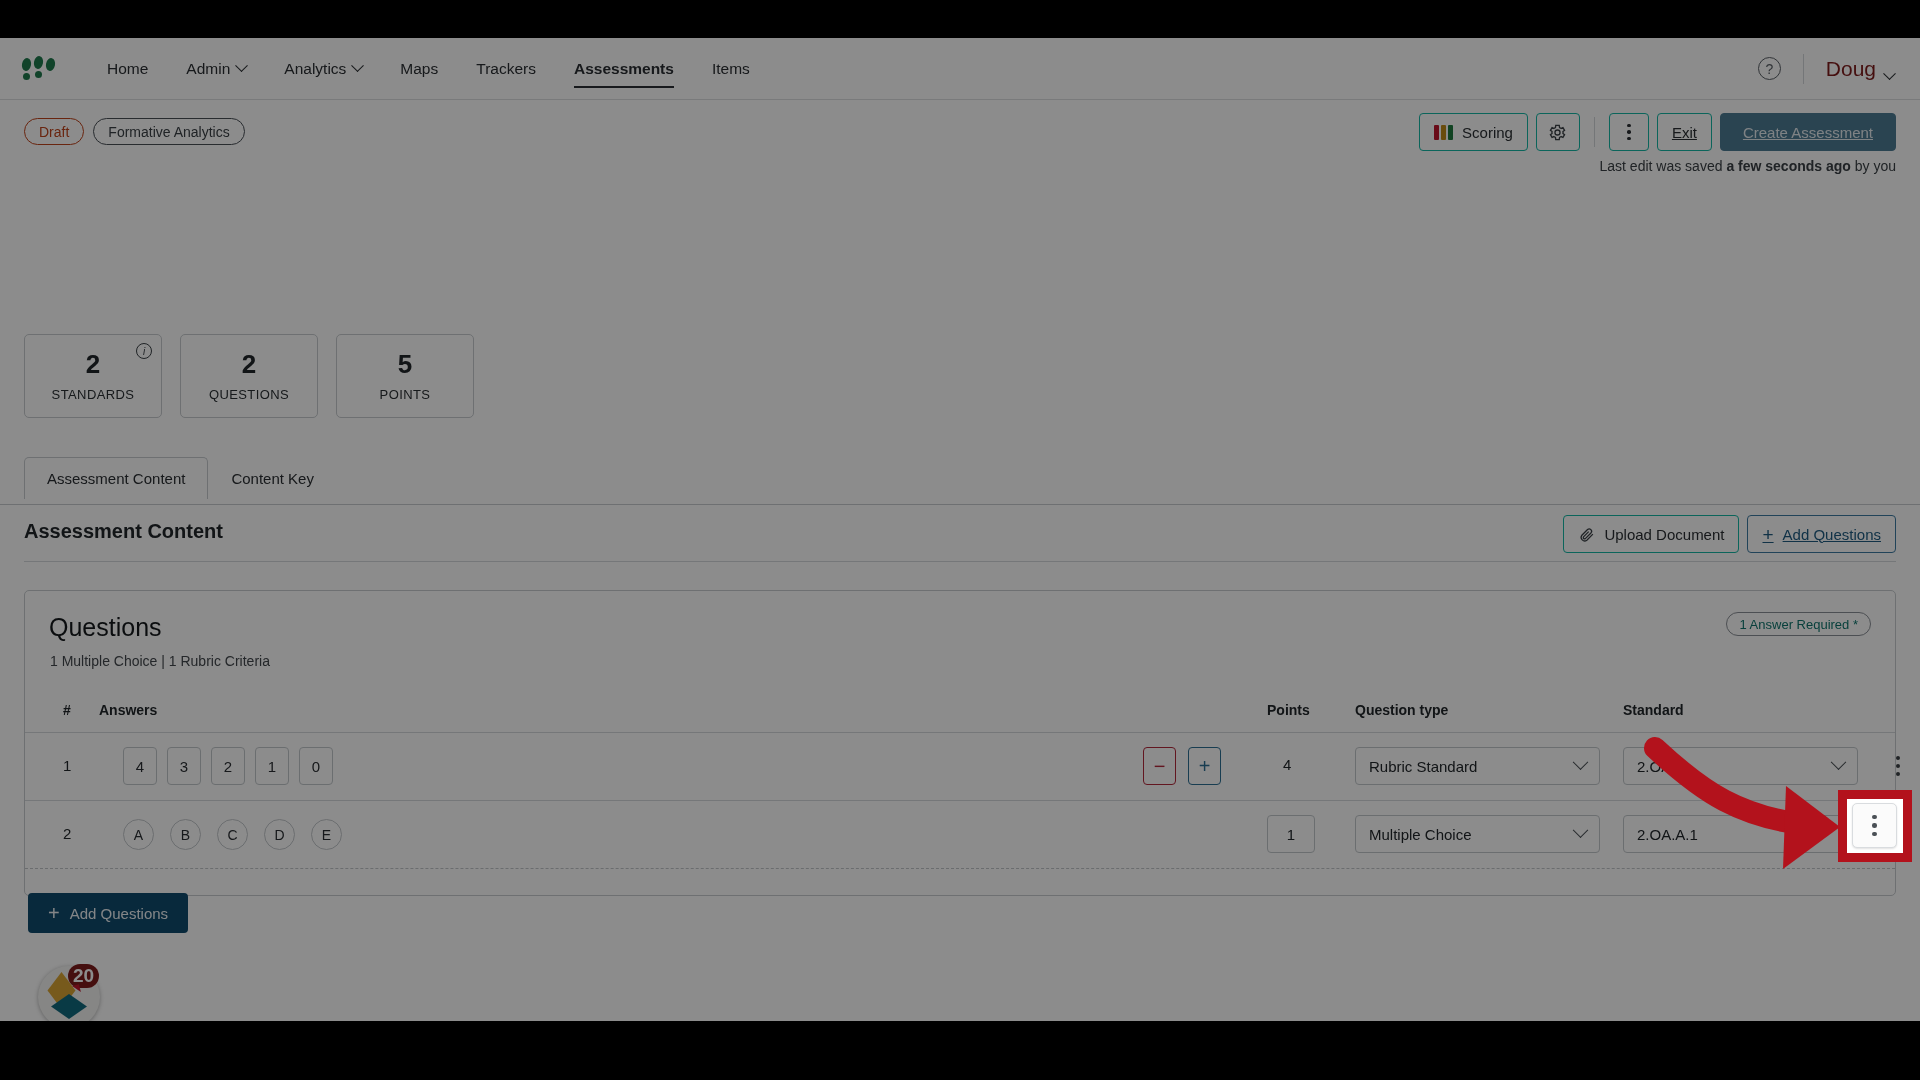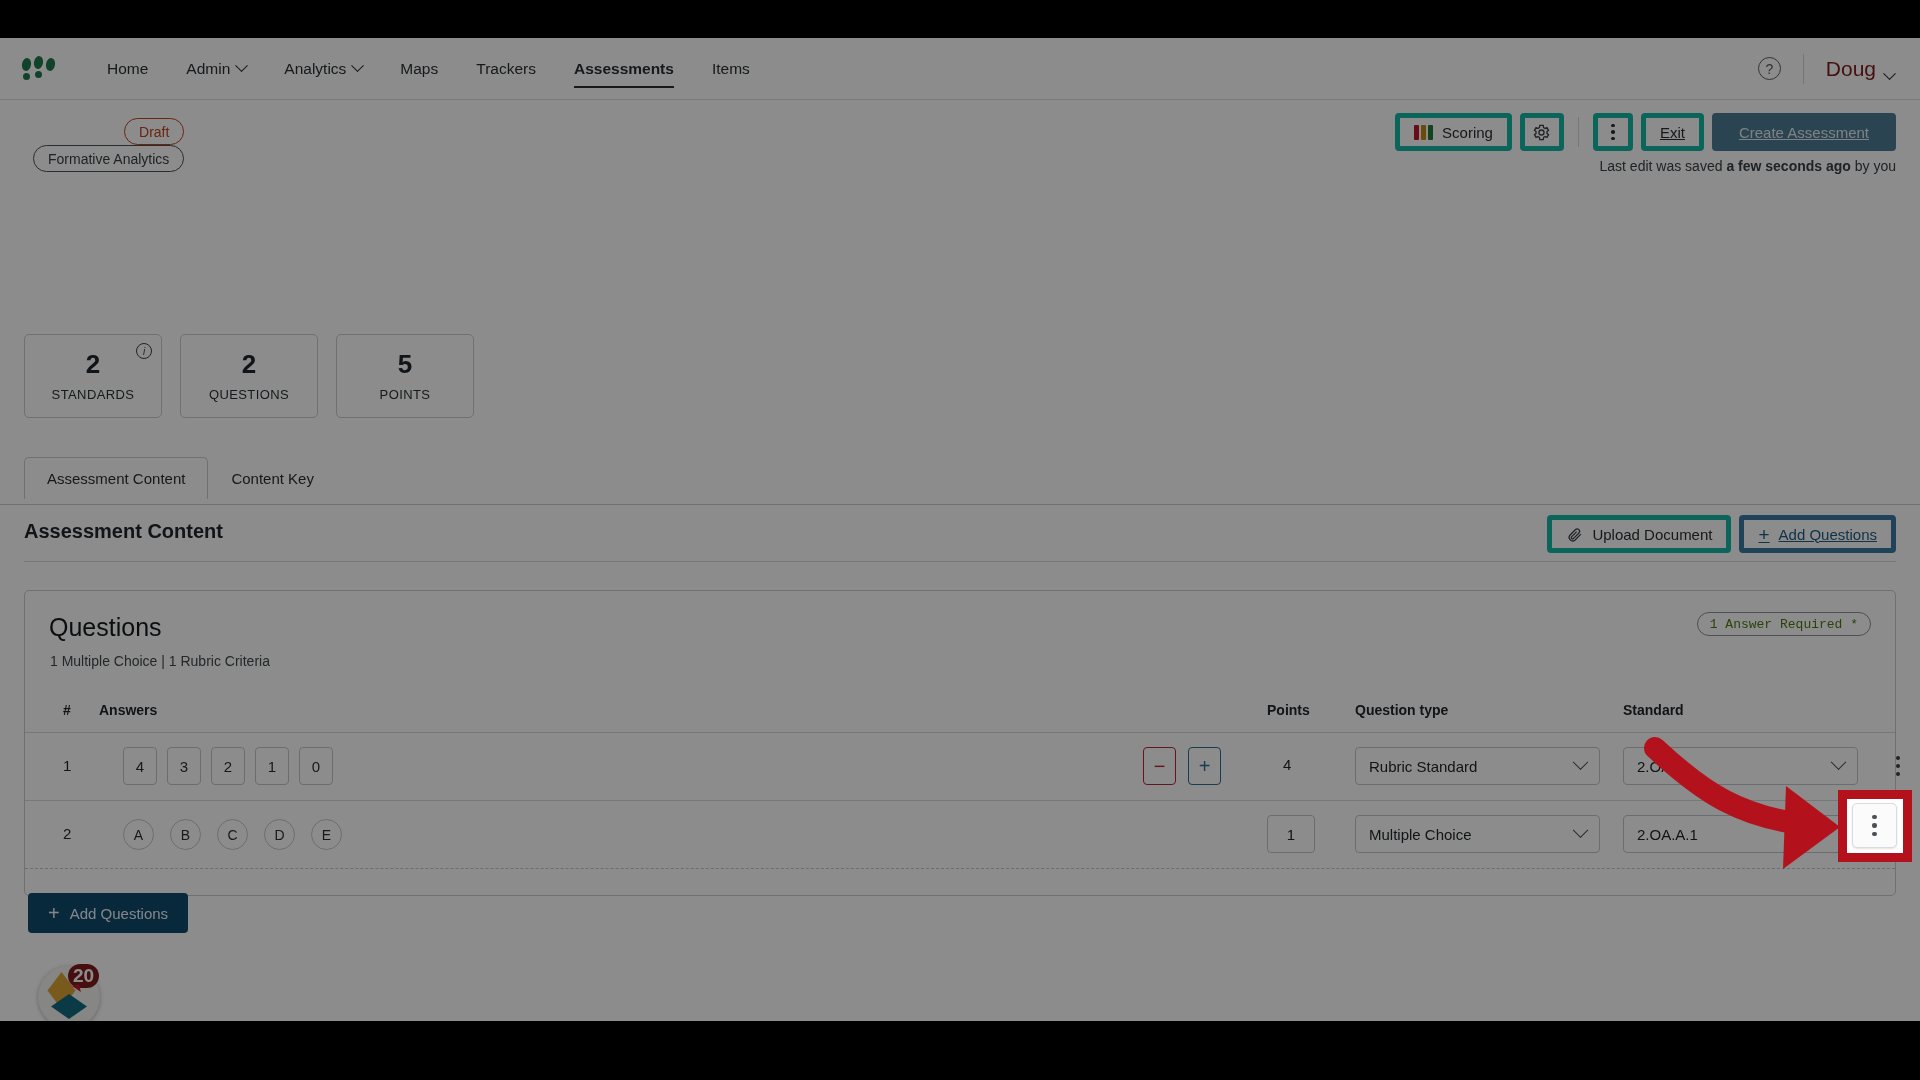--- a/index.html
+++ b/index.html
@@ -69,25 +69,25 @@
   .userbtn { font-size: 21px; color: #7f1d1d; display: flex; align-items: flex-end; gap: 9px; cursor: pointer; }
 
   
   .hdrrow { position: absolute; left: 0; top: 62px; width: 1920px; height: 78px; }
   .pill {
     display: inline-flex; align-items: center; justify-content: center;
     height: 27px; padding: 0 14px; border-radius: 14px; font-size: 14px;
   }
   .pill-draft { border: 1.4px solid #c0441c; color: #c0441c; }
   .pill-type  { border: 1.4px solid #4a5057; color: #3b4146; margin-left: 9px; }
-  .pills { position: absolute; left: 24px; top: 18px; display: flex; align-items: flex-end; flex-direction: column; }
+  .pills { position: absolute; left: 24px; top: 18px; display: flex; align-items: flex-start; }
 
   .hdr-actions { position: absolute; right: 24px; top: 13px; display: flex; align-items: center; }
   .btn {
-    height: 38px; border: 5px solid #14b8a6; background: #fff; border-radius: 4px;
+    height: 38px; border: 1px solid #14b8a6; background: #fff; border-radius: 4px;
     font-size: 15px; color: #2b2f33; display: inline-flex; align-items: center;
     justify-content: center; gap: 9px; padding: 0 14px; cursor: pointer;
   }
   .btn + .btn { margin-left: 8px; text-decoration: underline; }
   .scorebars { display: inline-flex; gap: 2px; align-items: flex-end; }
   .scorebars b { display: block; width: 5px; height: 15px; border-radius: 1px; }
   .gear { width: 19px; height: 19px; }
   .kebab { display:flex; flex-direction:column; gap:3px; align-items:center; }
   .kebab s { width:3.5px; height:3.5px; border-radius:50%; background:#2b2f33; display:block; }
   .btn-primary {
@@ -136,22 +136,22 @@
 
   
   .card {
     position: absolute; left: 24px; top: 552px; width: 1872px; height: 306px;
     border: 1px solid #c8ccd0; border-radius: 5px; background: transparent;
   }
   .card-title { position: absolute; left: 24px; top: 22px; font-size: 25px; color: #15191c; }
   .qsub { position: absolute; left: 25px; top: 62px; font-size: 14px; color: #43484d; }
   .req-pill {
     position: absolute; right: 24px; top: 21px; height: 24px; padding: 0 12px;
-    border: 1px solid #8b9097; border-radius: 12px; font-size: 13px; color: #4d7c0f;
-    display: flex; align-items: center; font-family: Liberation Mono, monospace;
+    border: 1px solid #8b9097; border-radius: 12px; font-size: 13px; color: #0f766e;
+    display: flex; align-items: center;
   }
 
   .thead { position: absolute; left: 0; top: 103px; width: 100%; height: 38px; }
   .thead .th { position: absolute; font-size: 14px; font-weight: bold; color: #22272b; top: 8px; }
   .rowline { position: absolute; left: 0; width: 100%; height: 1px; background: #d6d9dc; }
 
   .qrow { position: absolute; left: 0; width: 100%; height: 67px; }
   .qnum { position: absolute; left: 38px; top: 24px; font-size: 15px; color: #22272b; }
 
   .chipsq { position: absolute; left: 98px; top: 14px; display: flex; gap: 10px; }

